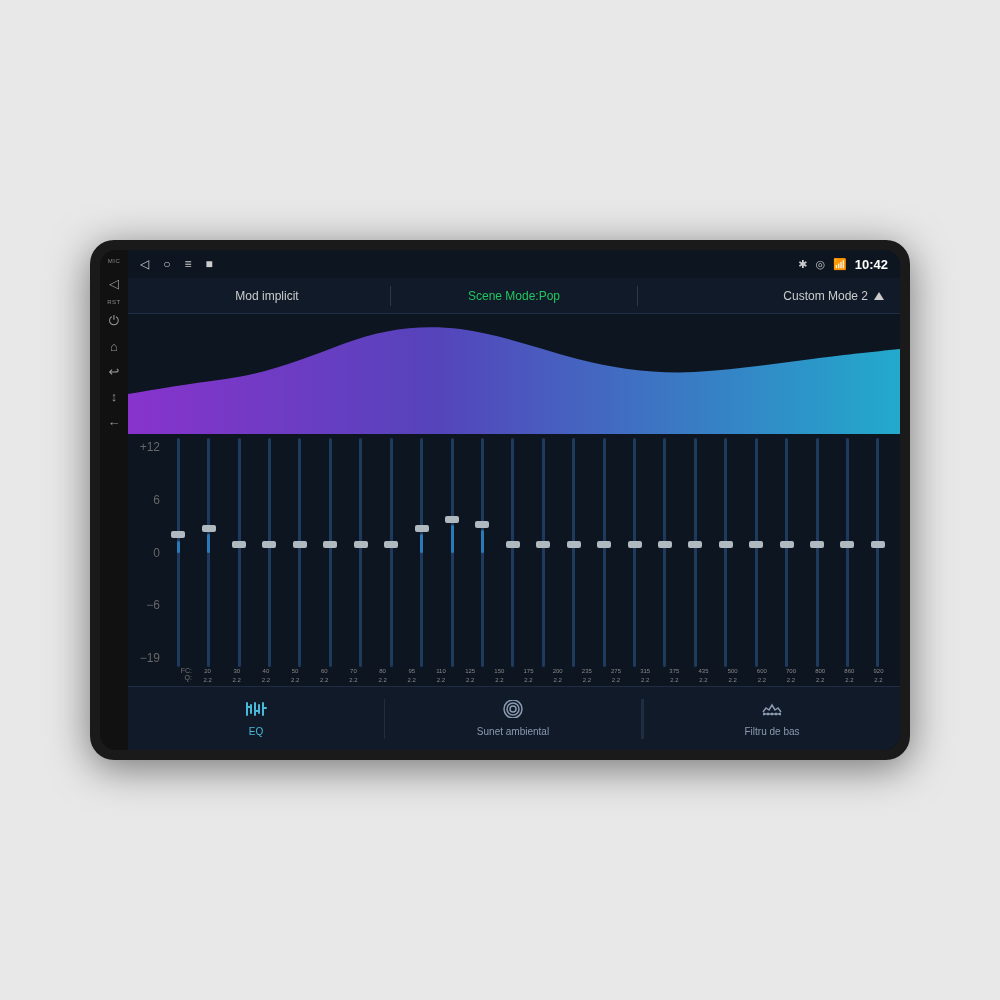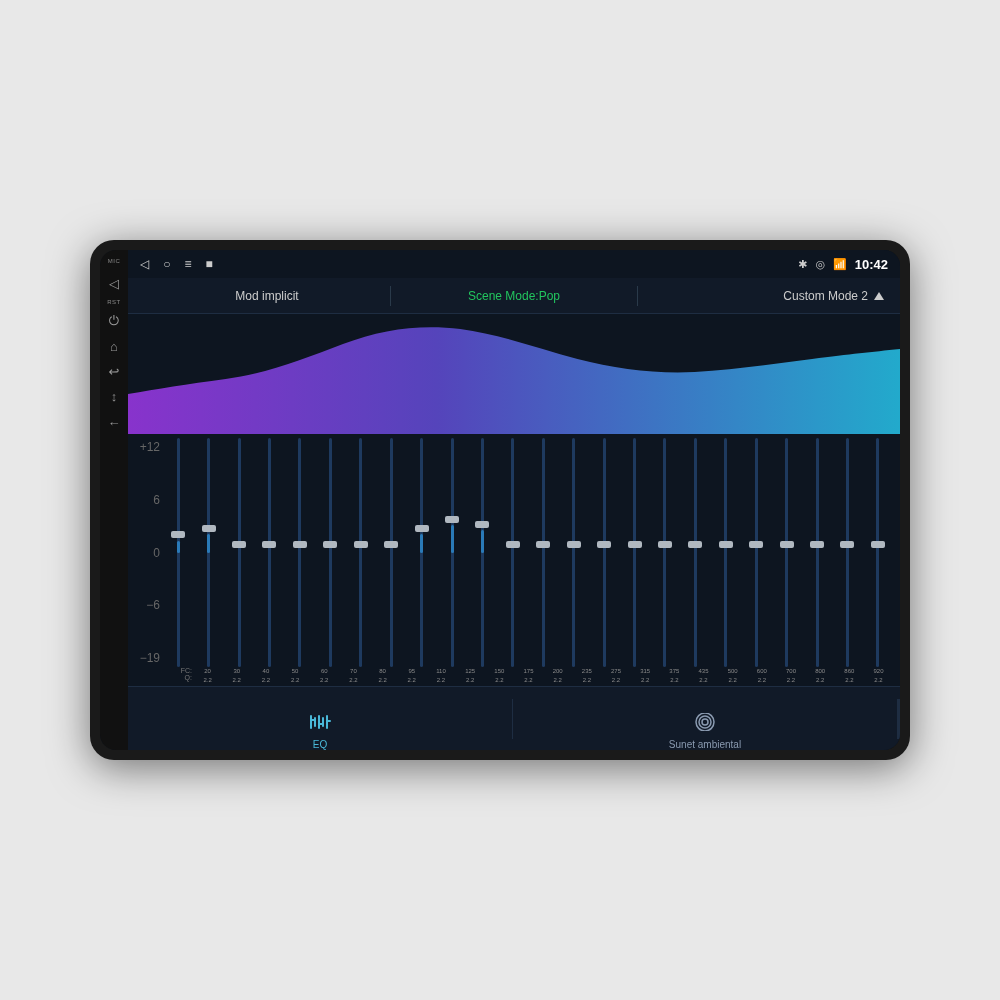--- a/index.html
+++ b/index.html
@@ -255,21 +255,21 @@
       align-items: center;
       border-top: 1px solid #1e2d42;
       flex-shrink: 0;
     }
 
     .nav-tab {
       flex: 1;
       display: flex;
       flex-direction: column;
       align-items: center;
-      justify-content: flex-end;
+      justify-content: center;
       gap: 3px;
       cursor: pointer;
       height: 100%;
     }
 
     .nav-tab.active .nav-tab-label {
       color: #4ab8d8;
     }
 
     .nav-tab.active .nav-icon {
@@ -654,16 +654,30 @@
             </svg>
           </span>
           <span class="nav-tab-label">Sunet ambiental</span>
         </div>
         <div class="nav-tab-divider"></div>
 
         <div class="nav-tab-divider"></div>
 
         <div class="nav-tab-divider"></div>
 
+        <div class="nav-tab">
+          <span class="nav-icon">
+            <svg width="22" height="18" viewBox="0 0 22 18" fill="#8a9ab0">
+              <line x1="2" y1="14" x2="20" y2="14" stroke="#8a9ab0" stroke-width="1.5"></line>
+              <polyline points="2,12 5,8 8,10 11,5 14,10 17,8 20,12" fill="none" stroke="#8a9ab0" stroke-width="1.5"></polyline>
+              <line x1="2" y1="14" x2="4" y2="14" stroke="#8a9ab0" stroke-width="2.5"></line>
+              <line x1="6" y1="14" x2="8" y2="14" stroke="#8a9ab0" stroke-width="2.5"></line>
+              <line x1="10" y1="14" x2="12" y2="14" stroke="#8a9ab0" stroke-width="2.5"></line>
+              <line x1="14" y1="14" x2="16" y2="14" stroke="#8a9ab0" stroke-width="2.5"></line>
+              <line x1="18" y1="14" x2="20" y2="14" stroke="#8a9ab0" stroke-width="2.5"></line>
+            </svg>
+          </span>
+          <span class="nav-tab-label">Filtru de bas</span>
+        </div>
       </div>
     </div>
   </div>
 </div>
 
 </body></html>

